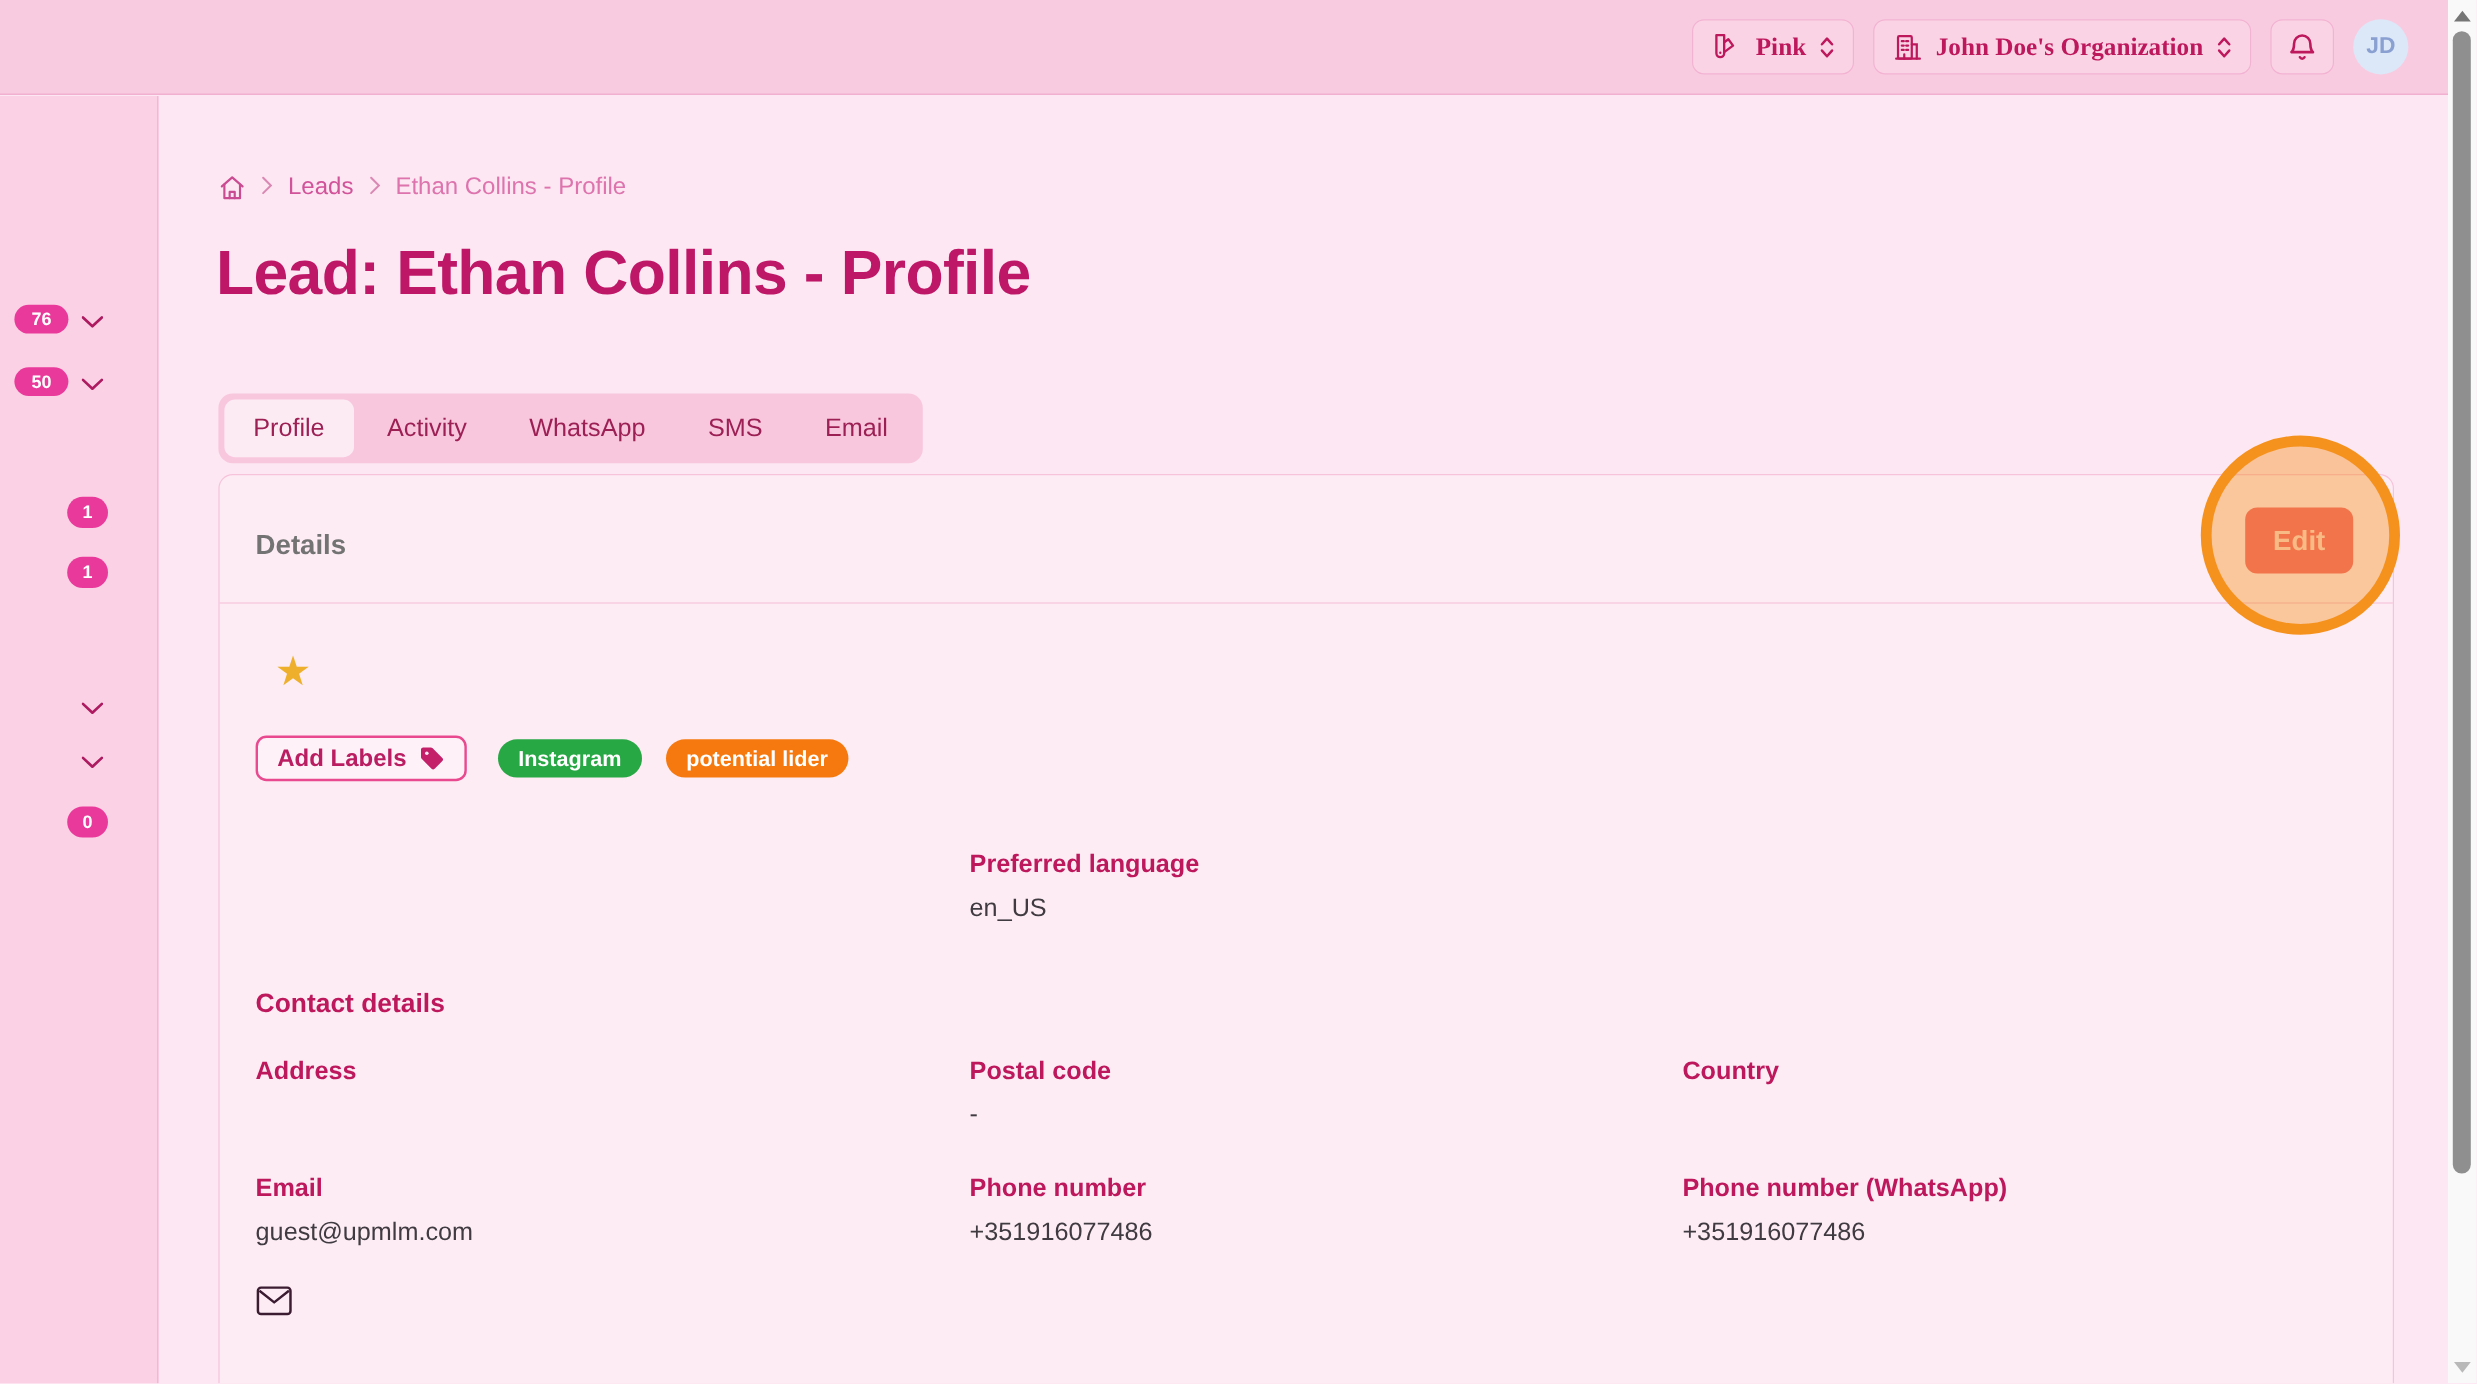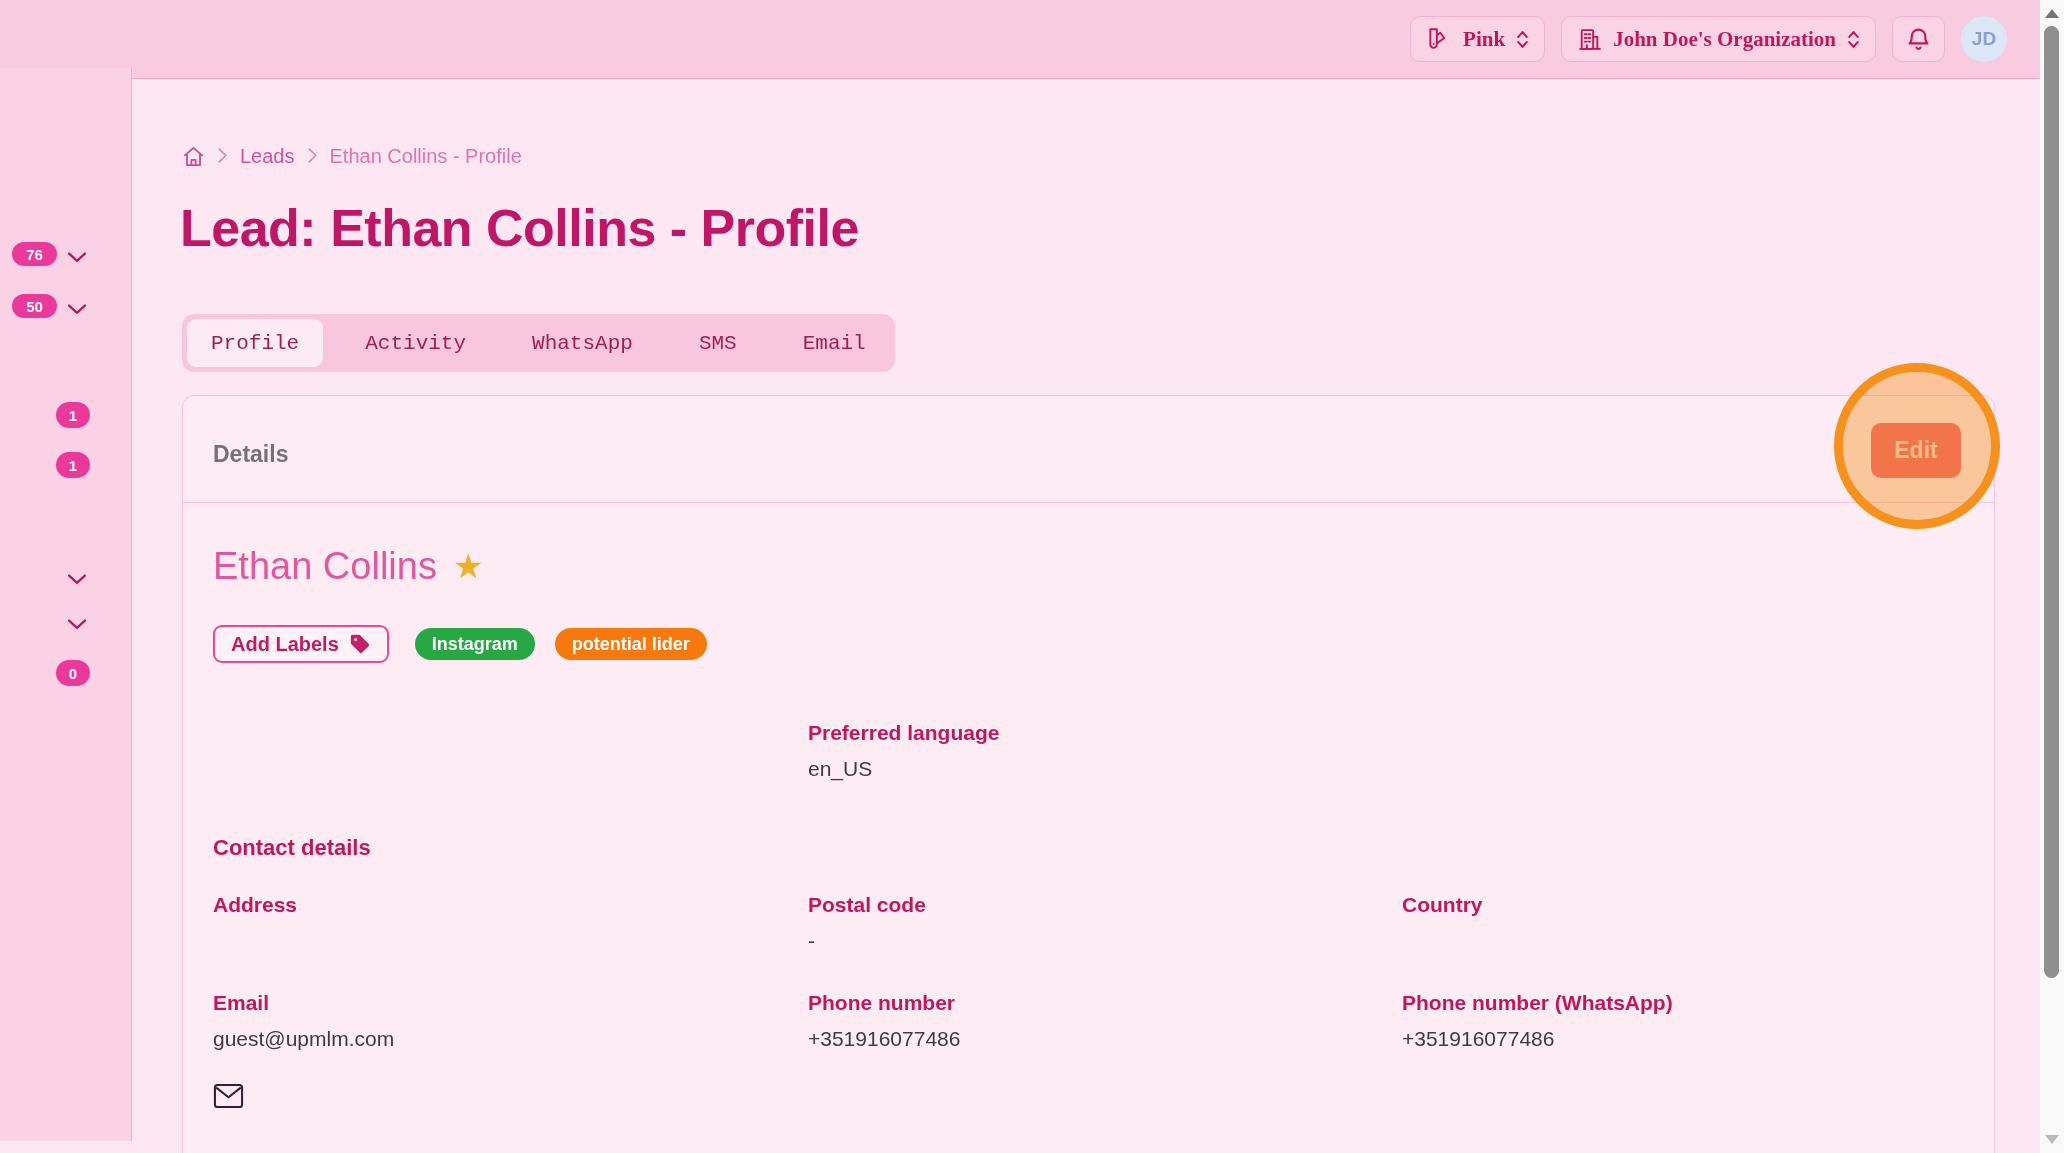--- a/index.html
+++ b/index.html
@@ -41,21 +41,21 @@
     border-left:7px solid transparent; border-right:7px solid transparent;
     border-top:9px solid #b9b9b9;
   }
   .scroll-thumb {
     position:absolute; top:26px; left:4px; width:15px; height:952px;
     background:#8f8f8f; border-radius:8px;
   }
 
   
   .sidebar {
-    position:absolute; top:68px; left:0; width:132px; height:1073px;
+    position:absolute; top:80px; left:0; width:132px; height:1073px;
     background:#fbd1e5; border-right:1px solid #f2b0d1;
   }
   .sb-pill {
     position:absolute; left:12px; min-width:45px; height:24px; padding:0 10px;
     border-radius:13px; background:#e93a9b; color:#fff; font-size:15px; font-weight:bold;
     display:flex; align-items:center; justify-content:center; cursor:pointer;
   }
   .sb-count {
     position:absolute; left:56px; width:34px; height:26px;
     border-radius:14px; background:#e93a9b; color:#fff; font-size:15px; font-weight:bold;
@@ -68,23 +68,23 @@
 
   .breadcrumb { position:absolute; top:65px; left:49px; display:flex; align-items:flex-start; gap:13px; font-size:20px; }
   .bc-home { width:23px; height:23px; cursor:pointer; }
   .bc-sep { width:9px; height:15px; }
   .bc-link { color:#d1539a; cursor:pointer; }
   .bc-current { color:#dd74ae; }
 
   .page-title { position:absolute; top:118px; left:47px; font-size:52px; line-height:60px; font-weight:bold; color:#be1768; letter-spacing:-0.5px; }
 
   .tabbar {
-    position:absolute; top:234px; left:49px; height:58px;
+    position:absolute; top:248px; left:49px; height:58px;
     background:#f8c7de; border-radius:12px;
-    display:flex; align-items:center; padding:0 5px; gap:18px;font-family:Liberation Mono, monospace;
+    display:flex; align-items:center; padding:0 5px; gap:4px;
   }
   .tab {
     height:48px; padding:0 24px; display:flex; align-items:center;
     font-size:21px; color:#9d2054; border-radius:9px; cursor:pointer; white-space:nowrap;
   }
   .tab.active { background:#fdebf4; }
 
   
   .card {
     position:absolute; top:315px; left:49px; width:1813px; height:880px;
@@ -267,21 +267,20 @@
     </div>
 
     <div class="card">
       <div class="card-title">Details</div>
       <button class="edit-btn">Edit</button>
       <div class="card-divider"></div>
 
       <div class="card-body">
 
         <div class="lead-name-row">
-          <span class="lead-name">Ethan Collins</span>
           <span class="fav-star">★</span>
         </div>
 
         <div class="labels-row">
           <button class="add-labels-btn">
             <span>Add Labels</span>
             <span style="display:flex">
               <svg width="22" height="22" viewBox="0 0 24 24">
                 <path d="M21.4 11.6 12.4 2.6A2 2 0 0 0 11 2H4a2 2 0 0 0-2 2v7c0 .5.2 1 .6 1.4l9 9a2 2 0 0 0 2.8 0l7-7a2 2 0 0 0 0-2.8z" fill="#c32069"></path>
                 <circle cx="7.3" cy="7.3" r="1.6" fill="#fdecf4"></circle>

